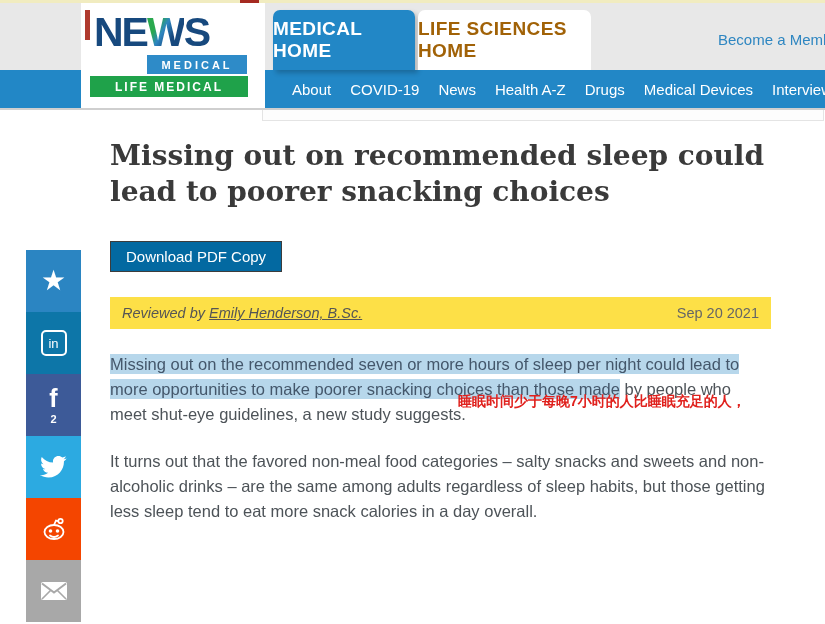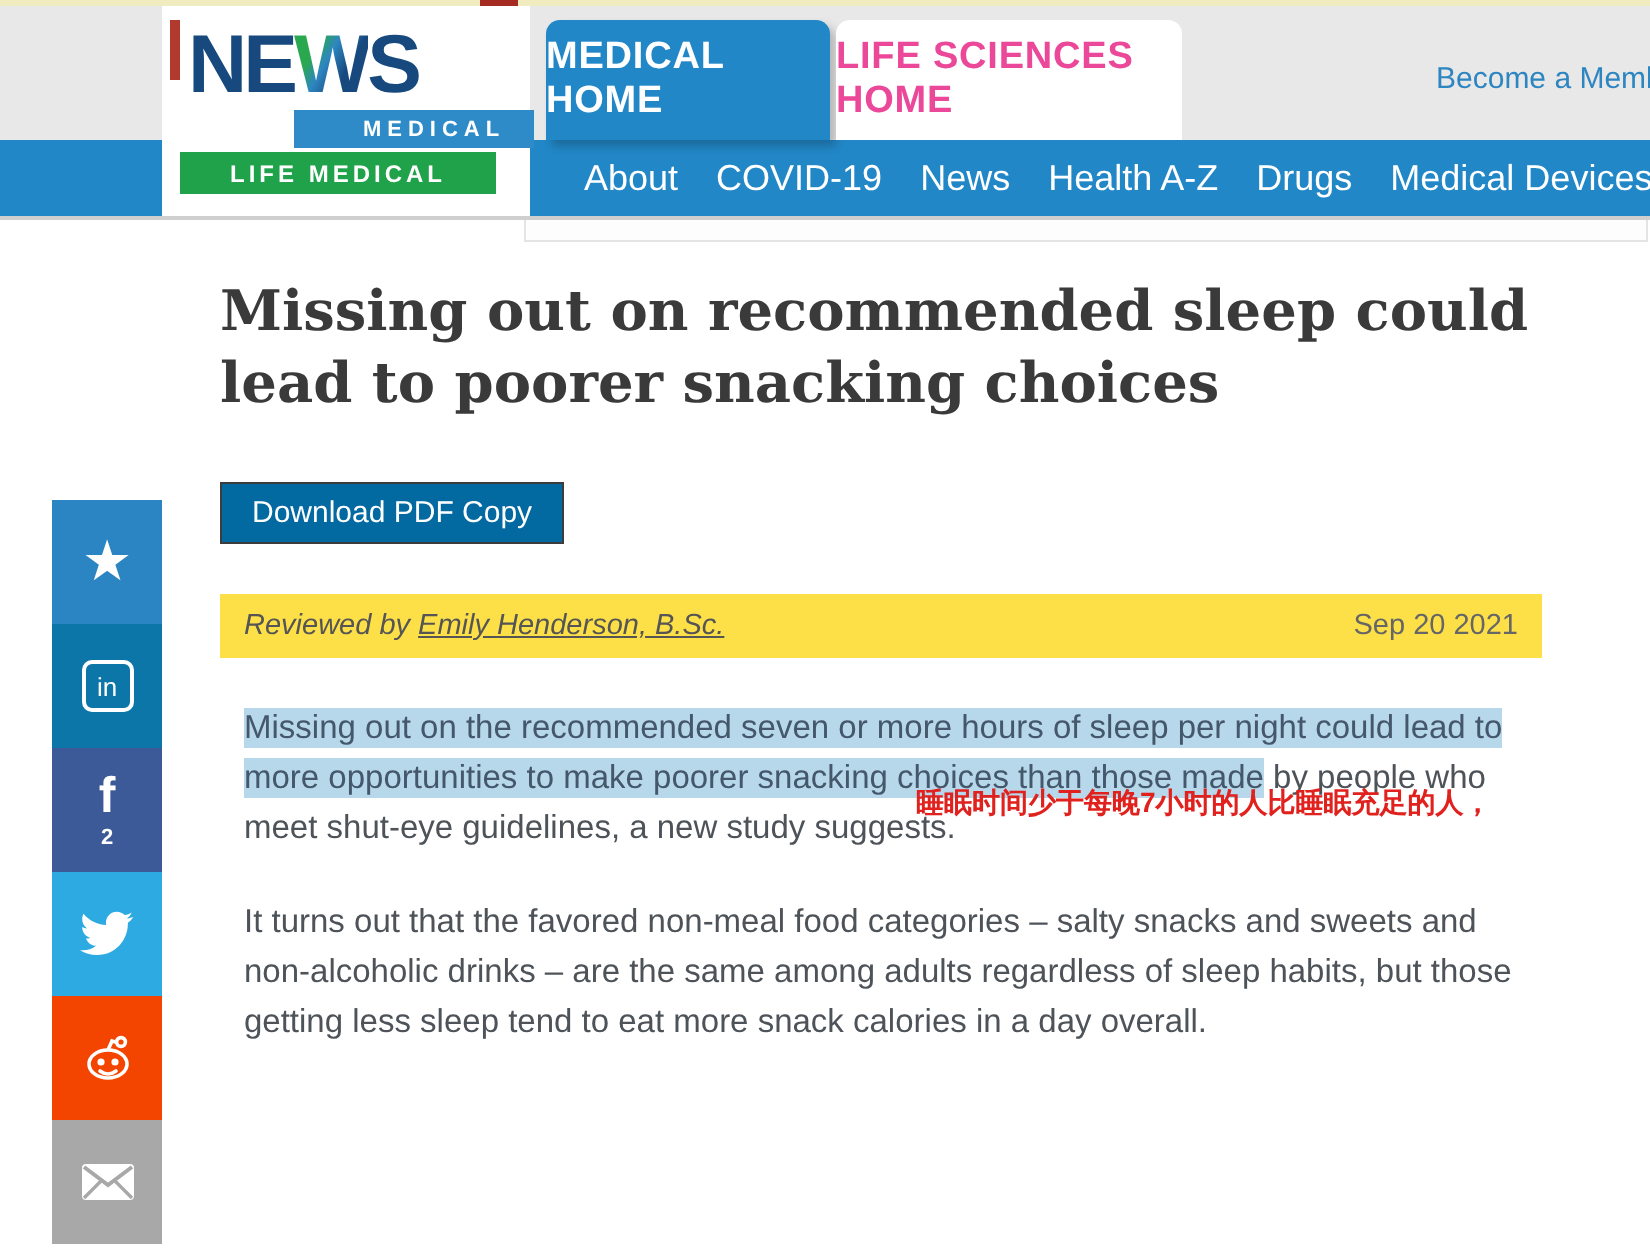--- a/index.html
+++ b/index.html
@@ -8,44 +8,44 @@
     background:#ffffff;font-family:"Liberation Sans",sans-serif;
     -webkit-font-smoothing:antialiased;
   }
   
   .topline{position:absolute;top:0;left:0;width:825px;height:3px;background:#f1ecc0;}
   .topline-red{position:absolute;top:0;left:240px;width:19px;height:3px;background:#a52a21;}
   .hdr-gray{position:absolute;top:3px;left:0;width:825px;height:67px;background:#e8e8e8;}
   .hdr-blue-left{position:absolute;top:70px;left:0;width:81px;height:38px;background:#2287c6;}
   .navbar{position:absolute;top:70px;left:265px;width:560px;height:38px;background:#2287c6;
     display:flex;align-items:center;gap:19px;padding-left:27px;box-sizing:border-box;}
-  .nav-item{color:#ffffff;font-size:18px;white-space:nowrap;cursor:pointer;}
+  .nav-item{color:#ffffff;font-size:15px;white-space:nowrap;cursor:pointer;}
   .hdr-border{position:absolute;top:108px;left:0;width:825px;height:2px;background:#cfcfcf;}
   .submenu-strip{position:absolute;top:110px;left:262px;width:562px;height:11px;
     background:#fdfdfd;border:1px solid #e4e4e4;border-top:none;box-sizing:border-box;}
   
   .logo-box{position:absolute;top:3px;left:81px;width:184px;height:105px;background:#ffffff;}
   .logo-redmark{position:absolute;top:7px;left:4px;width:5px;height:30px;background:#b03a2e;}
   .logo-news{position:absolute;top:6px;left:13px;font-size:41px;font-weight:800;
     letter-spacing:-2px;color:#17497e;font-family:"Liberation Sans",sans-serif;}
   .logo-news .w{background:linear-gradient(120deg,#2aa84f 0%,#2aa84f 30%,#2e86c1 45%,#17497e 65%);
     -webkit-background-clip:text;background-clip:text;color:transparent;}
   .logo-medical{position:absolute;top:52px;left:66px;width:100px;height:19px;background:#2e8bc8;
     color:#fff;font-size:11px;font-weight:700;letter-spacing:3px;display:flex;
-    align-items:center;justify-content:center;padding-left:20px;}
+    align-items:center;justify-content:center;}
   .logo-ls{position:absolute;top:73px;left:9px;width:158px;height:21px;background:#1fa24a;
     color:#fff;font-size:12px;font-weight:700;letter-spacing:2px;display:flex;
     align-items:center;justify-content:center;}
   
   .tab{position:absolute;top:10px;height:60px;border-radius:7px 7px 0 0;display:flex;
     align-items:center;justify-content:center;font-size:19px;font-weight:700;
     letter-spacing:.4px;cursor:pointer;box-sizing:border-box;}
   .tab-medical{left:273px;width:142px;background:#2287c6;color:#ffffff;
     box-shadow:3px 3px 5px rgba(0,0,0,.22);}
-  .tab-lifesci{left:418px;width:173px;background:#ffffff;color:#ec4899;}
+  .tab-lifesci{left:418px;width:173px;background:#ffffff;color:#a16207;}
   .member-link{position:absolute;top:31px;left:718px;font-size:15px;color:#2e86c1;
     white-space:nowrap;cursor:pointer;}
   
   .share{position:absolute;top:250px;left:26px;width:55px;}
   .share-item{width:55px;height:62px;display:flex;flex-direction:column;align-items:center;
     justify-content:center;color:#fff;cursor:pointer;}
   .share-star{background:#2b85c2;font-size:28px;line-height:1;}
   .share-linkedin{background:#0d76a8;}
   .li-badge{width:22px;height:22px;border:2px solid #fff;border-radius:5px;display:flex;
     align-items:center;justify-content:center;font-size:13px;font-weight:400;}
@@ -63,21 +63,21 @@
     color:#ffffff;font-size:15px;font-family:"Liberation Sans",sans-serif;
     padding:6px 15px;cursor:pointer;}
   .review-bar{position:absolute;top:297px;left:110px;width:661px;height:32px;background:#fde047;
     display:flex;align-items:center;justify-content:space-between;
     padding:0 12px;box-sizing:border-box;font-size:14.5px;}
   .review-left{font-style:italic;color:#555;}
   .review-link{text-decoration:underline;color:#555;cursor:pointer;}
   .review-date{color:#666;}
   .body-copy{position:absolute;top:352px;left:110px;width:662px;font-size:16.5px;
     line-height:25px;color:#4d5358;}
-  .body-copy p{margin:0 0 22px 12px;}
+  .body-copy p{margin:0 0 22px 0;}
   mark.hl{background:#b7d7eb;color:#44576b;padding:1px 0;}
   .cn-note{position:absolute;top:38px;left:348px;width:330px;color:#e0211d;
     font-size:14px;line-height:23px;font-weight:600;}
 </style>
 </head>
 <body>
 
 <div class="topline"></div>
 <div class="topline-red"></div>
 <div class="hdr-gray"></div>

